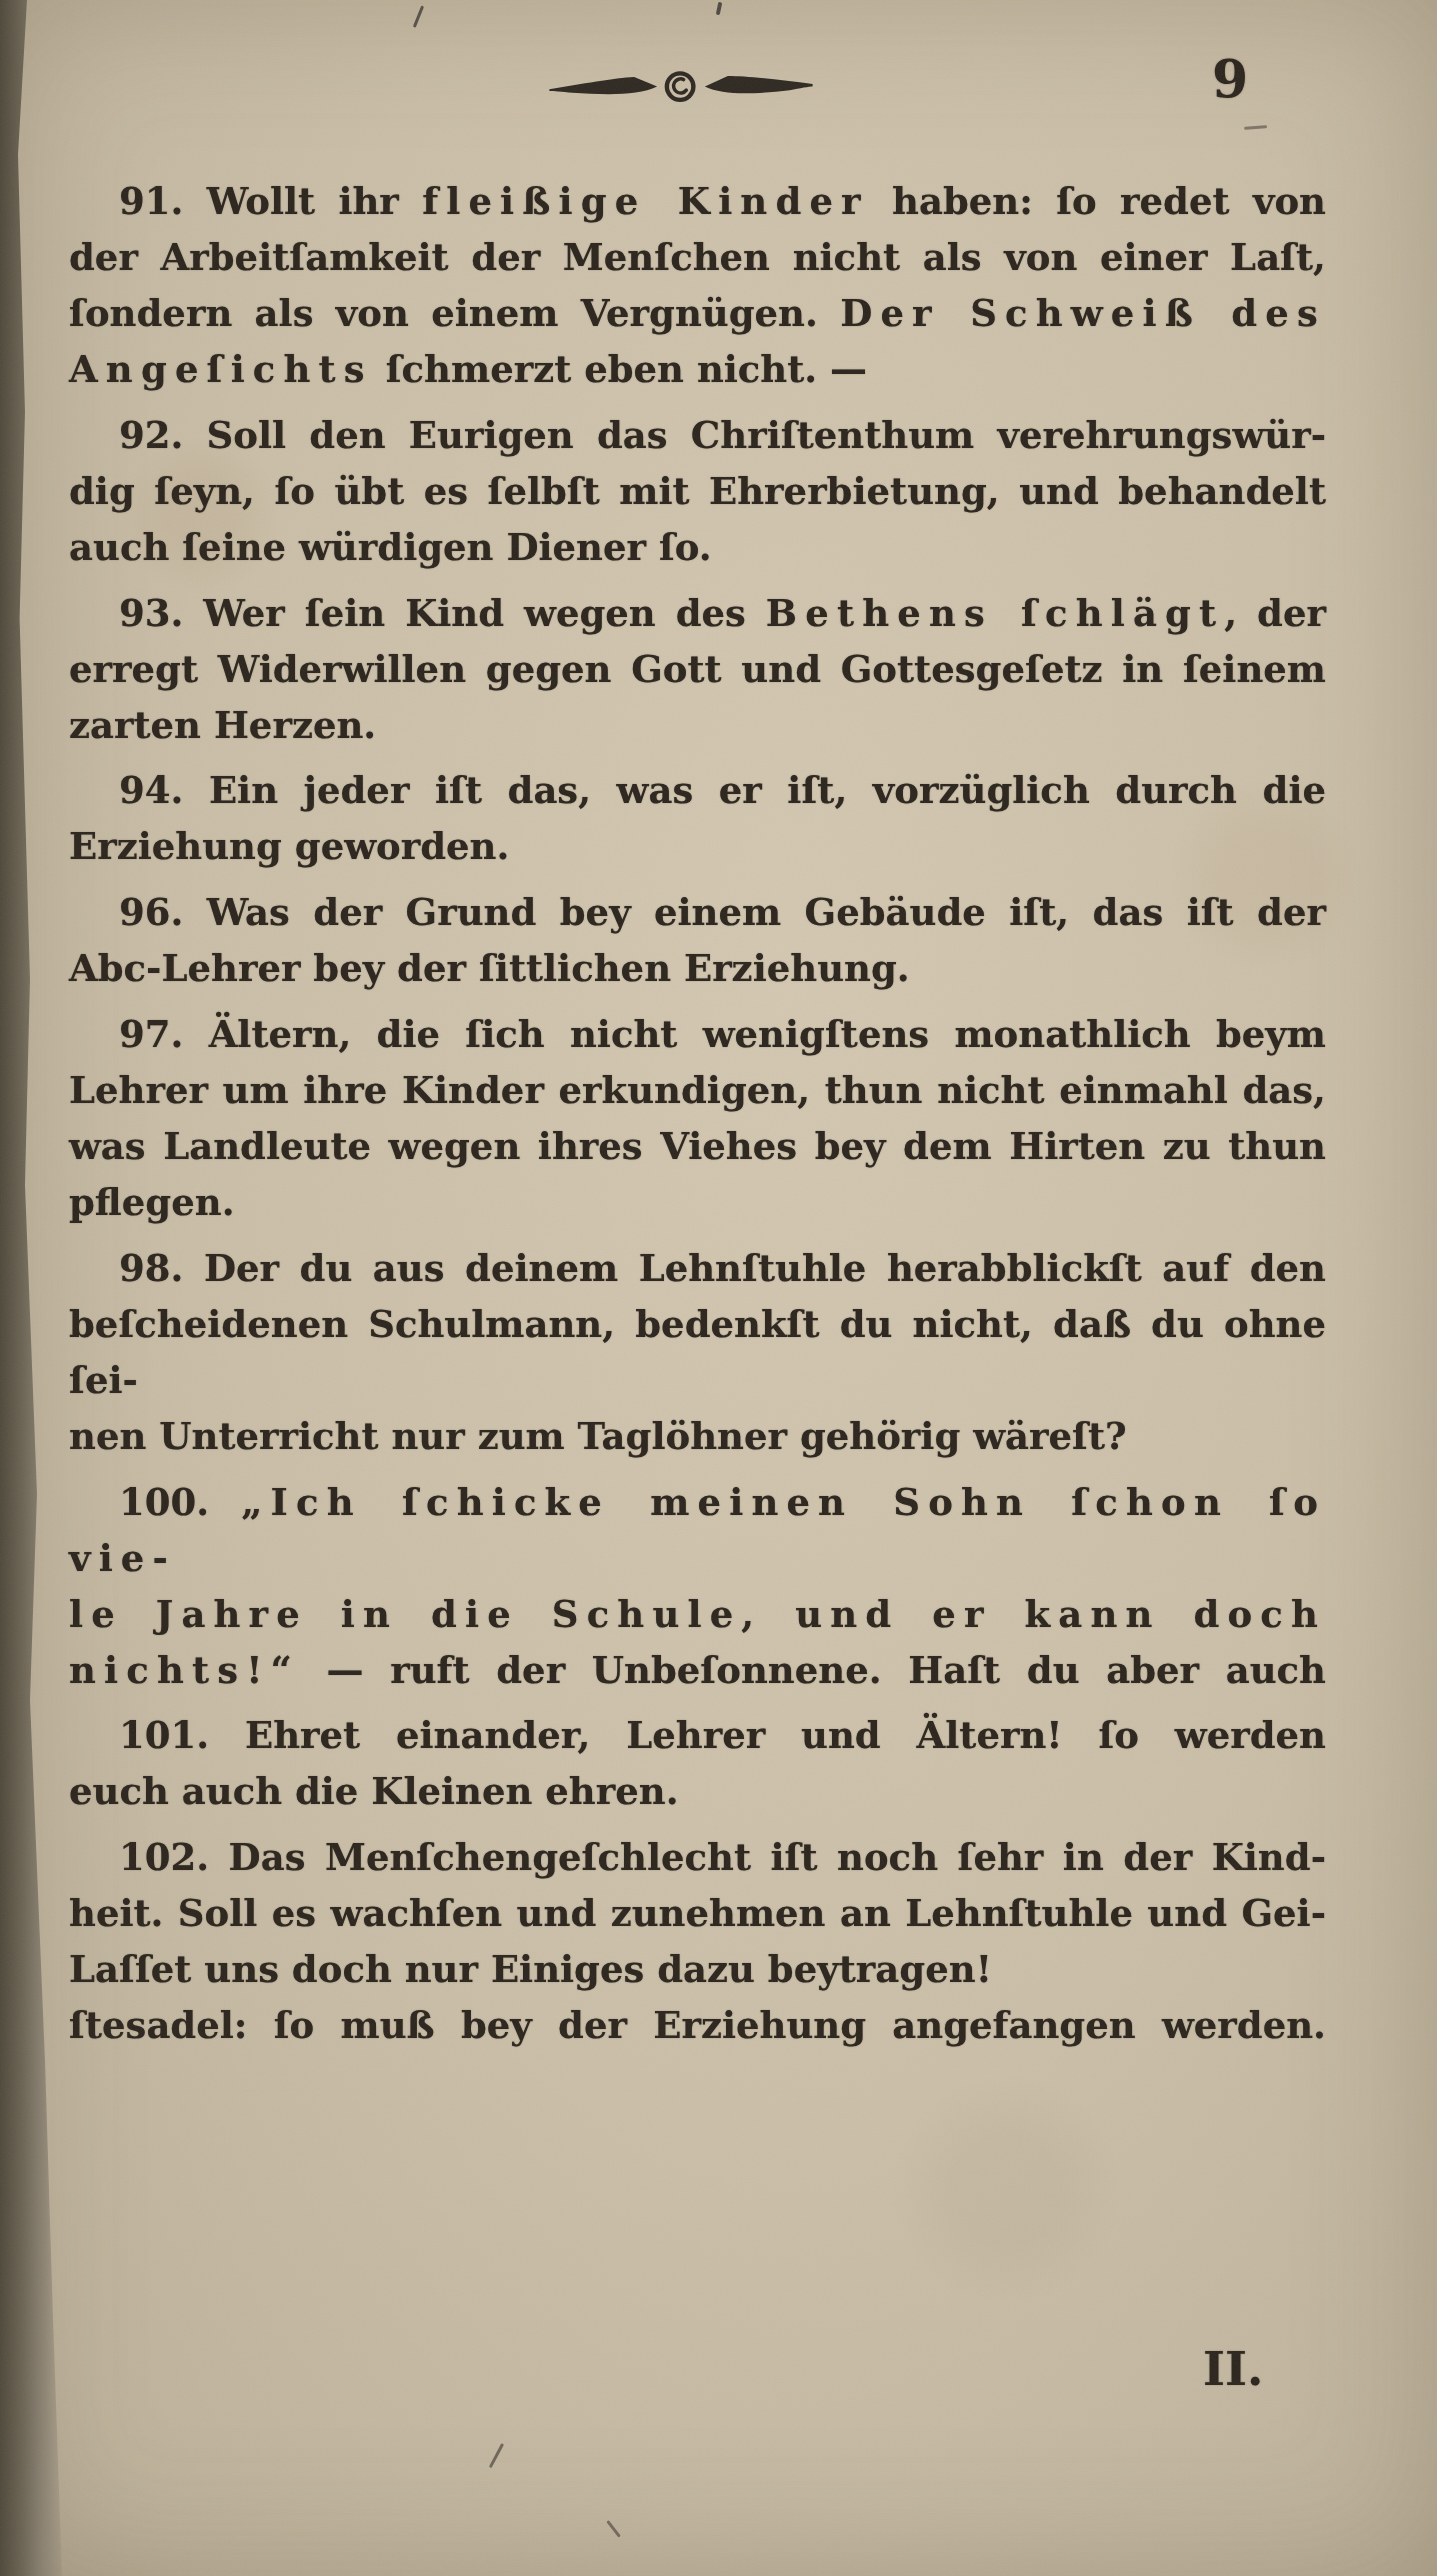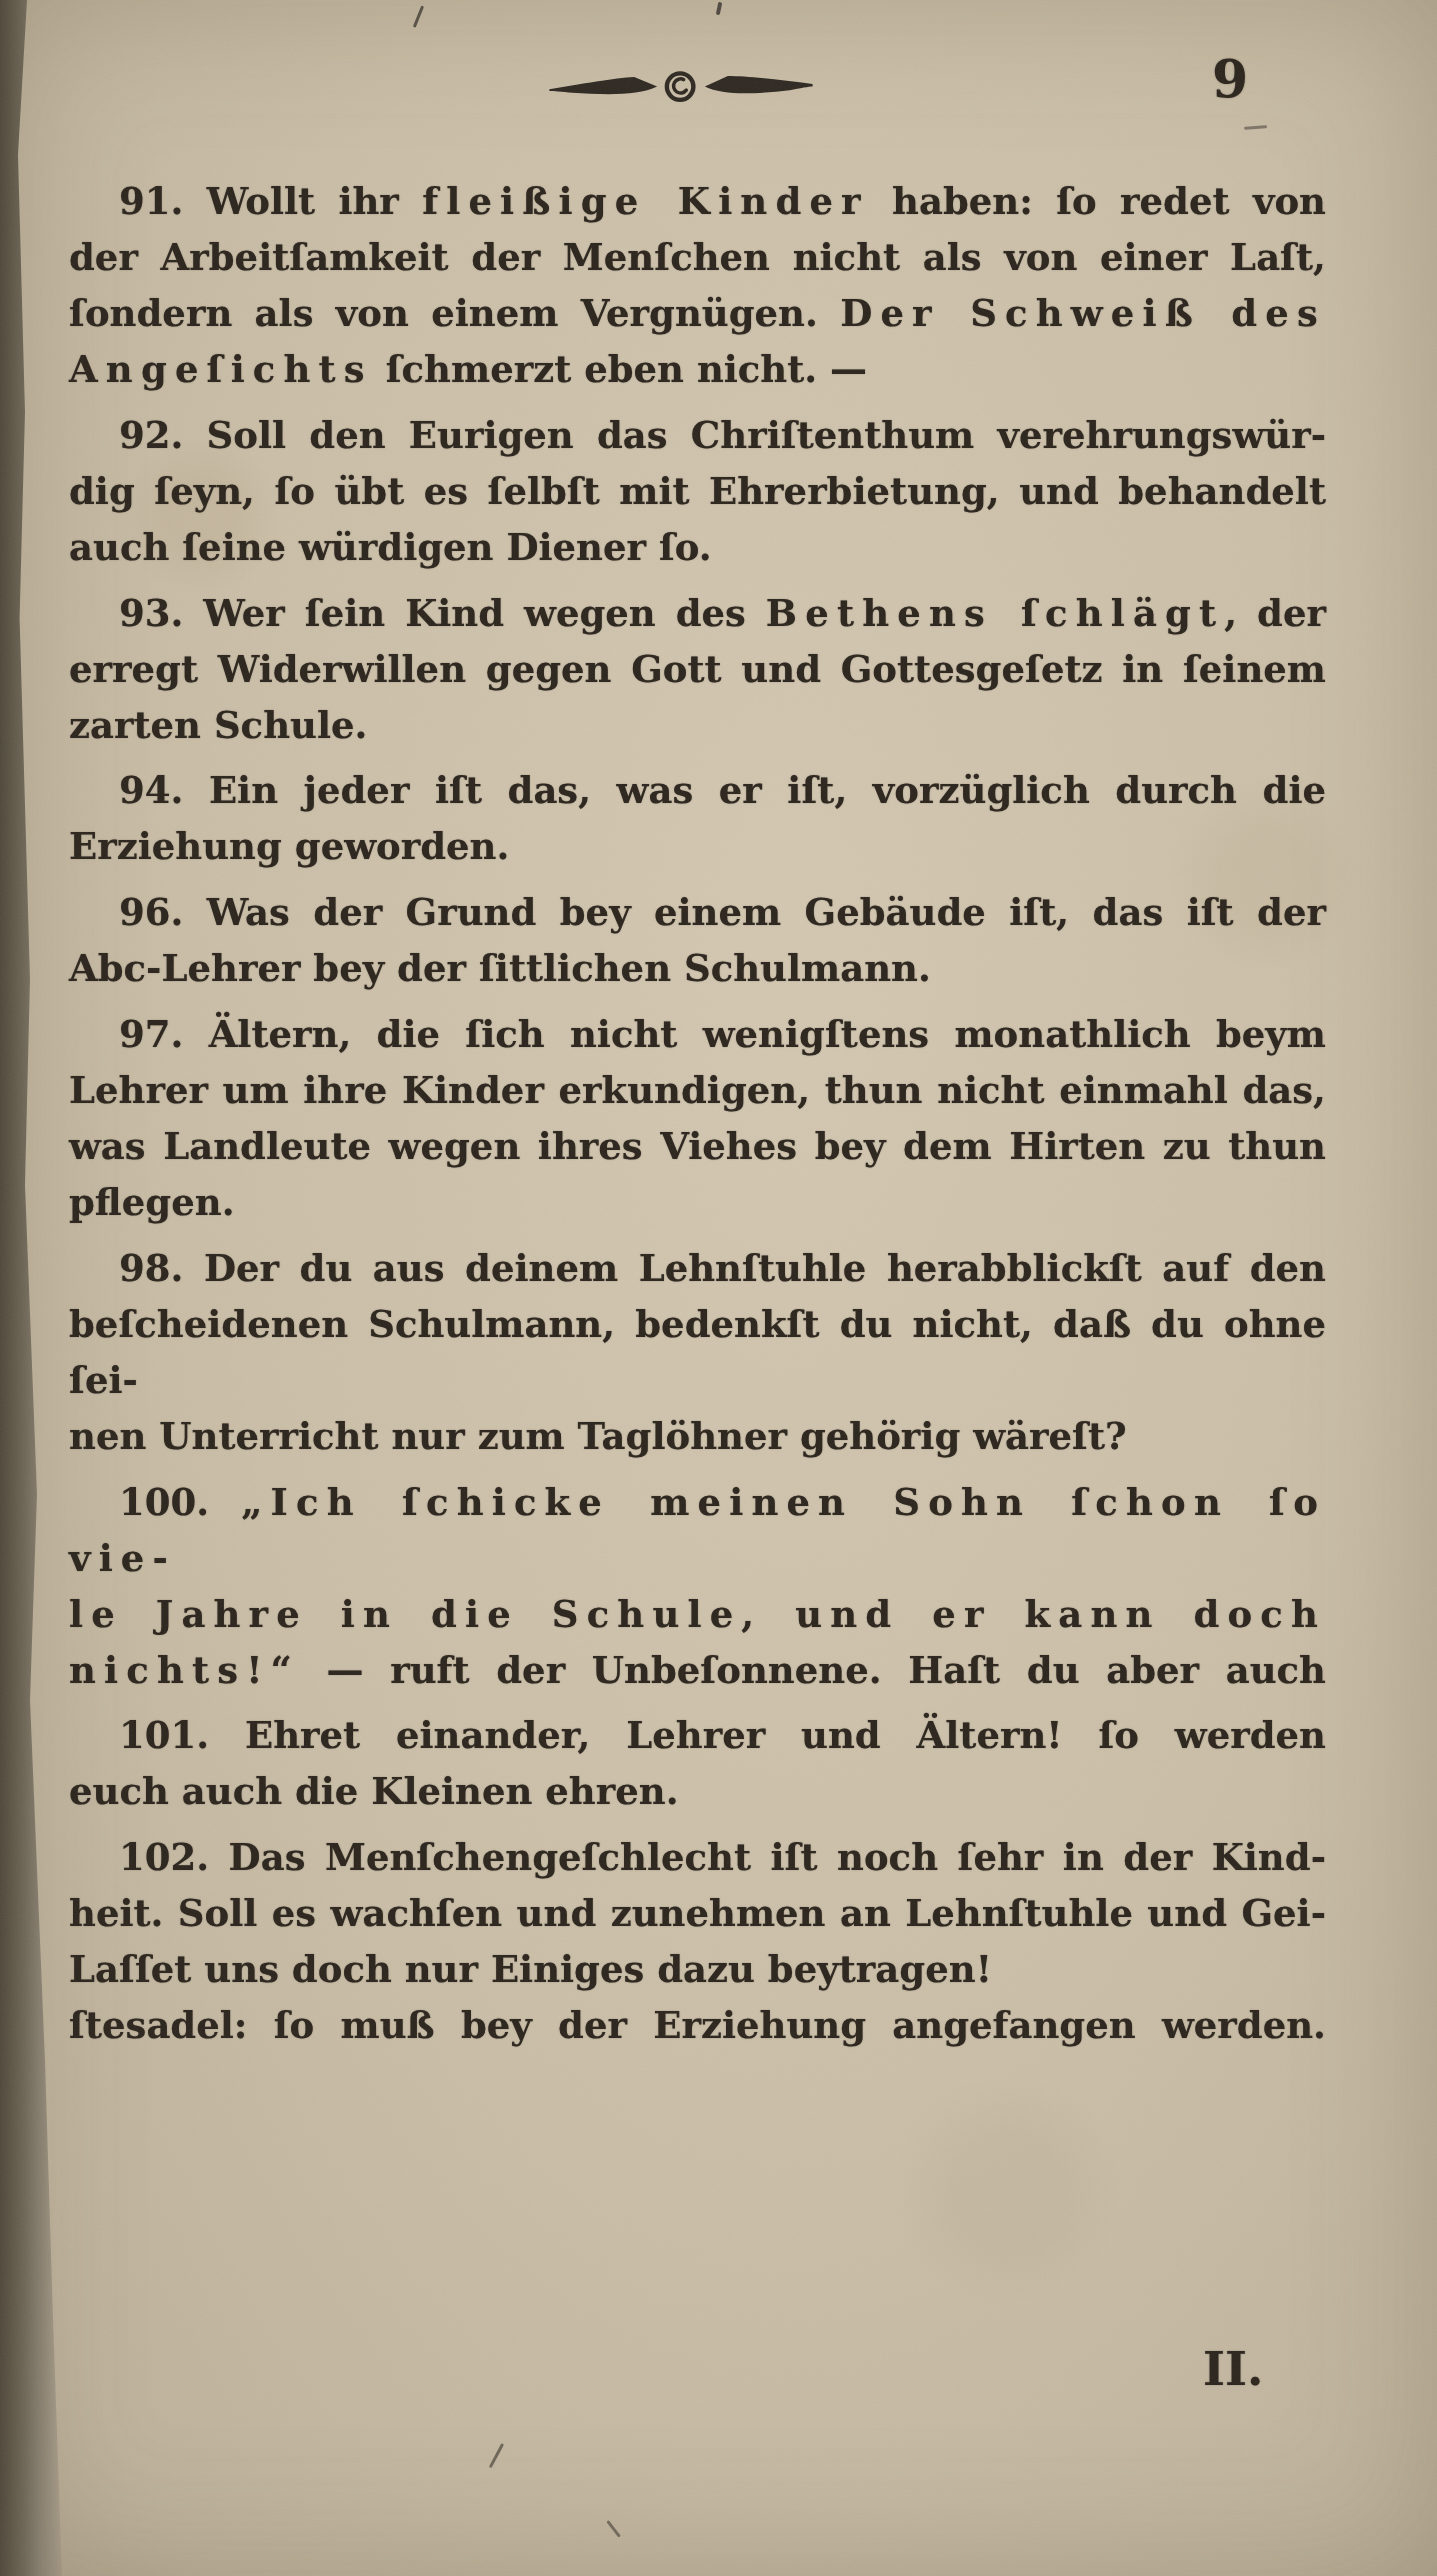--- a/index.html
+++ b/index.html
@@ -87,29 +87,29 @@
         <div class="line last"><span class="gesperrt">Angeſichts</span><span> ſchmerzt eben nicht. —</span></div>
       </div>
       <div class="paragraph">
         <div class="line first"><span>92. Soll den Eurigen das Chriſtenthum verehrungswür-</span></div>
         <div class="line"><span>dig ſeyn, ſo übt es ſelbſt mit Ehrerbietung, und behandelt</span></div>
         <div class="line last"><span>auch ſeine würdigen Diener ſo.</span></div>
       </div>
       <div class="paragraph">
         <div class="line first"><span>93. Wer ſein Kind wegen des </span><span class="gesperrt">Bethens ſchlägt</span><span>, der</span></div>
         <div class="line"><span>erregt Widerwillen gegen Gott und Gottesgeſetz in ſeinem</span></div>
-        <div class="line last"><span>zarten Schule.</span></div>
+        <div class="line last"><span>zarten Herzen.</span></div>
       </div>
       <div class="paragraph">
         <div class="line first"><span>94. Ein jeder iſt das, was er iſt, vorzüglich durch die</span></div>
         <div class="line last"><span>Erziehung geworden.</span></div>
       </div>
       <div class="paragraph">
         <div class="line first"><span>96. Was der Grund bey einem Gebäude iſt, das iſt der</span></div>
-        <div class="line last"><span>Abc-Lehrer bey der ſittlichen Schulmann.</span></div>
+        <div class="line last"><span>Abc-Lehrer bey der ſittlichen Erziehung.</span></div>
       </div>
       <div class="paragraph">
         <div class="line first"><span>97. Ältern, die ſich nicht wenigſtens monathlich beym</span></div>
         <div class="line"><span>Lehrer um ihre Kinder erkundigen, thun nicht einmahl das,</span></div>
         <div class="line"><span>was Landleute wegen ihres Viehes bey dem Hirten zu thun</span></div>
         <div class="line last"><span>pflegen.</span></div>
       </div>
       <div class="paragraph">
         <div class="line first"><span>98. Der du aus deinem Lehnſtuhle herabblickſt auf den</span></div>
         <div class="line"><span>beſcheidenen Schulmann, bedenkſt du nicht, daß du ohne ſei-</span></div>

